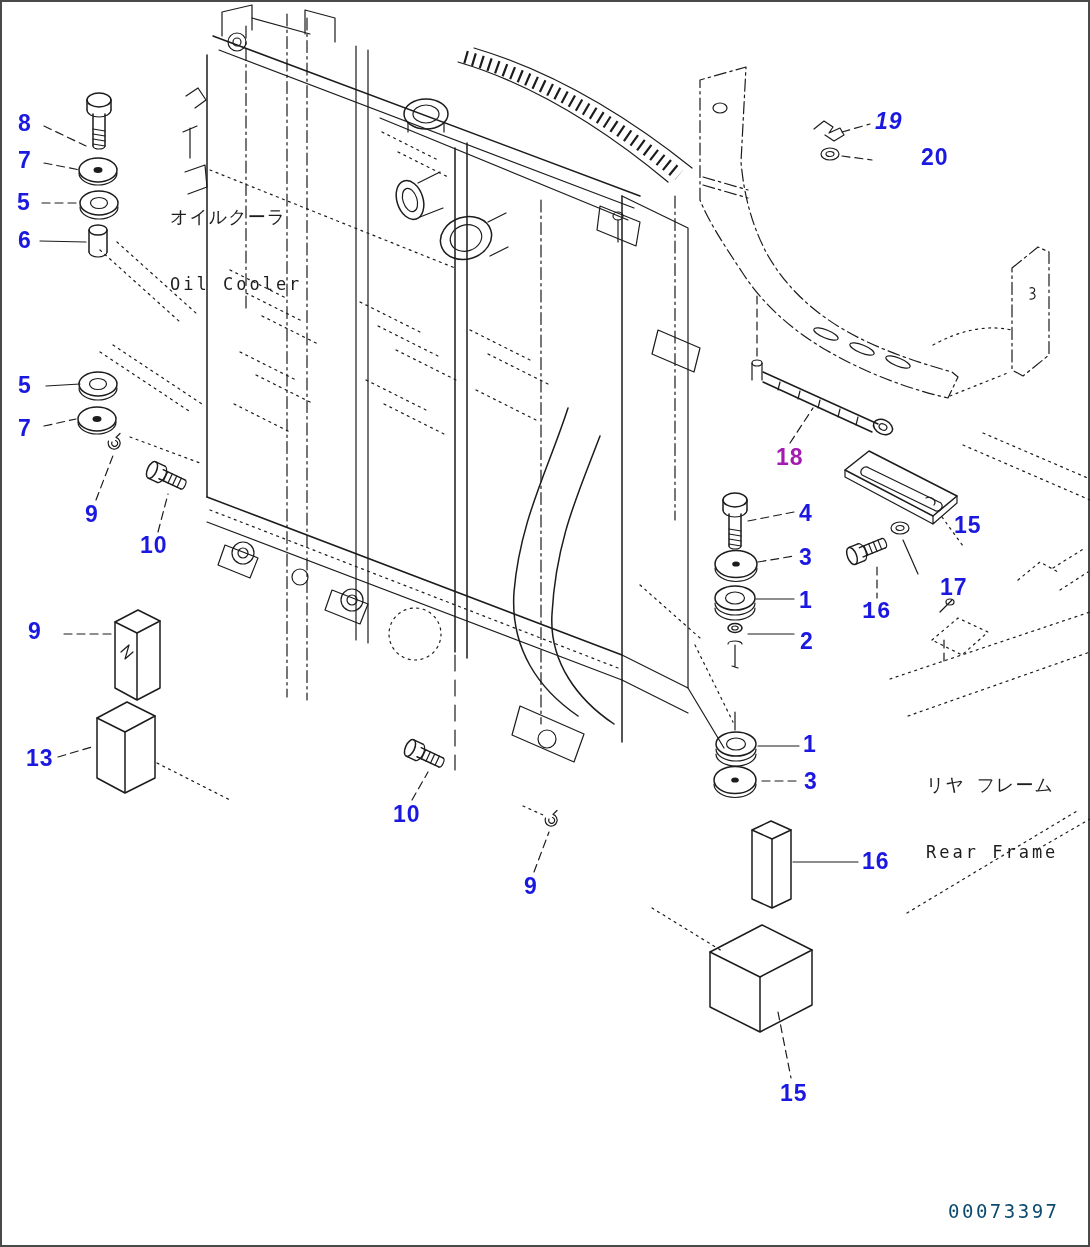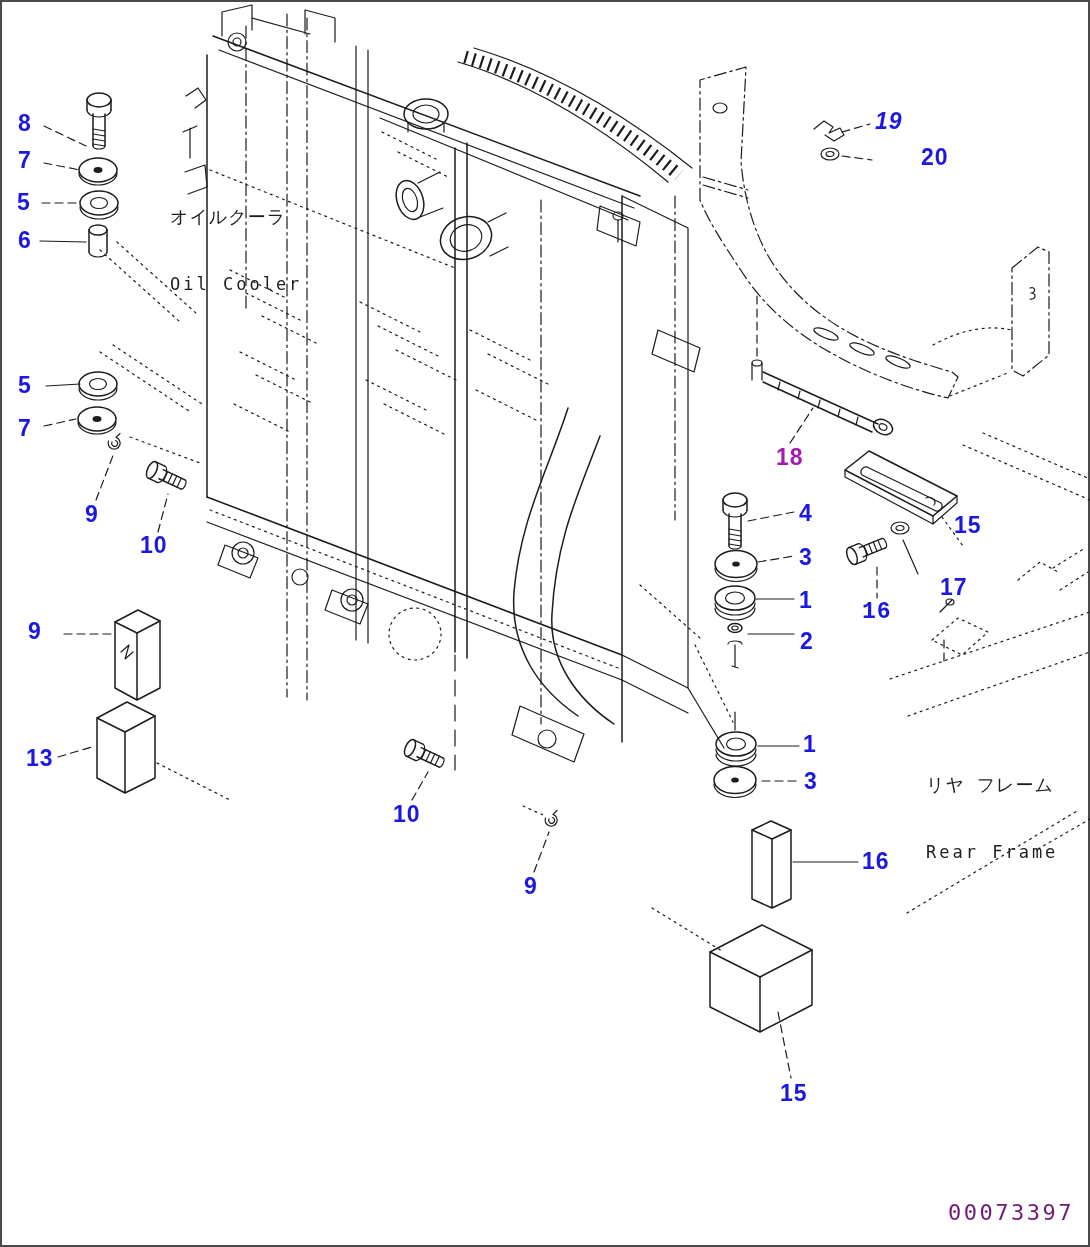--- a/index.html
+++ b/index.html
@@ -13,21 +13,21 @@
   .dd{stroke-dasharray:12 4 2.5 4;}
   .dash{stroke-dasharray:8 5;}
   .ldash{stroke-dasharray:16 9;}
   .hatchband{fill:none;stroke:#1c1c1c;stroke-width:13;stroke-dasharray:2.2 6;}
   .fill{fill:#1c1c1c;stroke:none;}
   .callout{position:absolute;font-family:"Liberation Sans", sans-serif;font-weight:bold;
            font-size:23px;letter-spacing:1px;line-height:1;cursor:pointer;user-select:none;}
   .note{position:absolute;color:#1d1d1d;white-space:pre;line-height:1.35;}
   .note .jp{font-size:18px;letter-spacing:1px;}
   .note .en{font-size:17px;letter-spacing:3px;}
-  #drawing-number{position:absolute;left:948px;top:1200px;font-size:22px;letter-spacing:2.5px;color:#701a75;}
+  #drawing-number{position:absolute;left:948px;top:1200px;font-size:19px;letter-spacing:2.5px;color:#0c4a6e;}
 </style>
 </head>
 <body>
 
 <div id="page">
   <div id="frame-border"></div>
 
   <svg width="1090" height="1247" viewBox="0 0 1090 1247">
     <defs>
       <g id="washerFlat">

